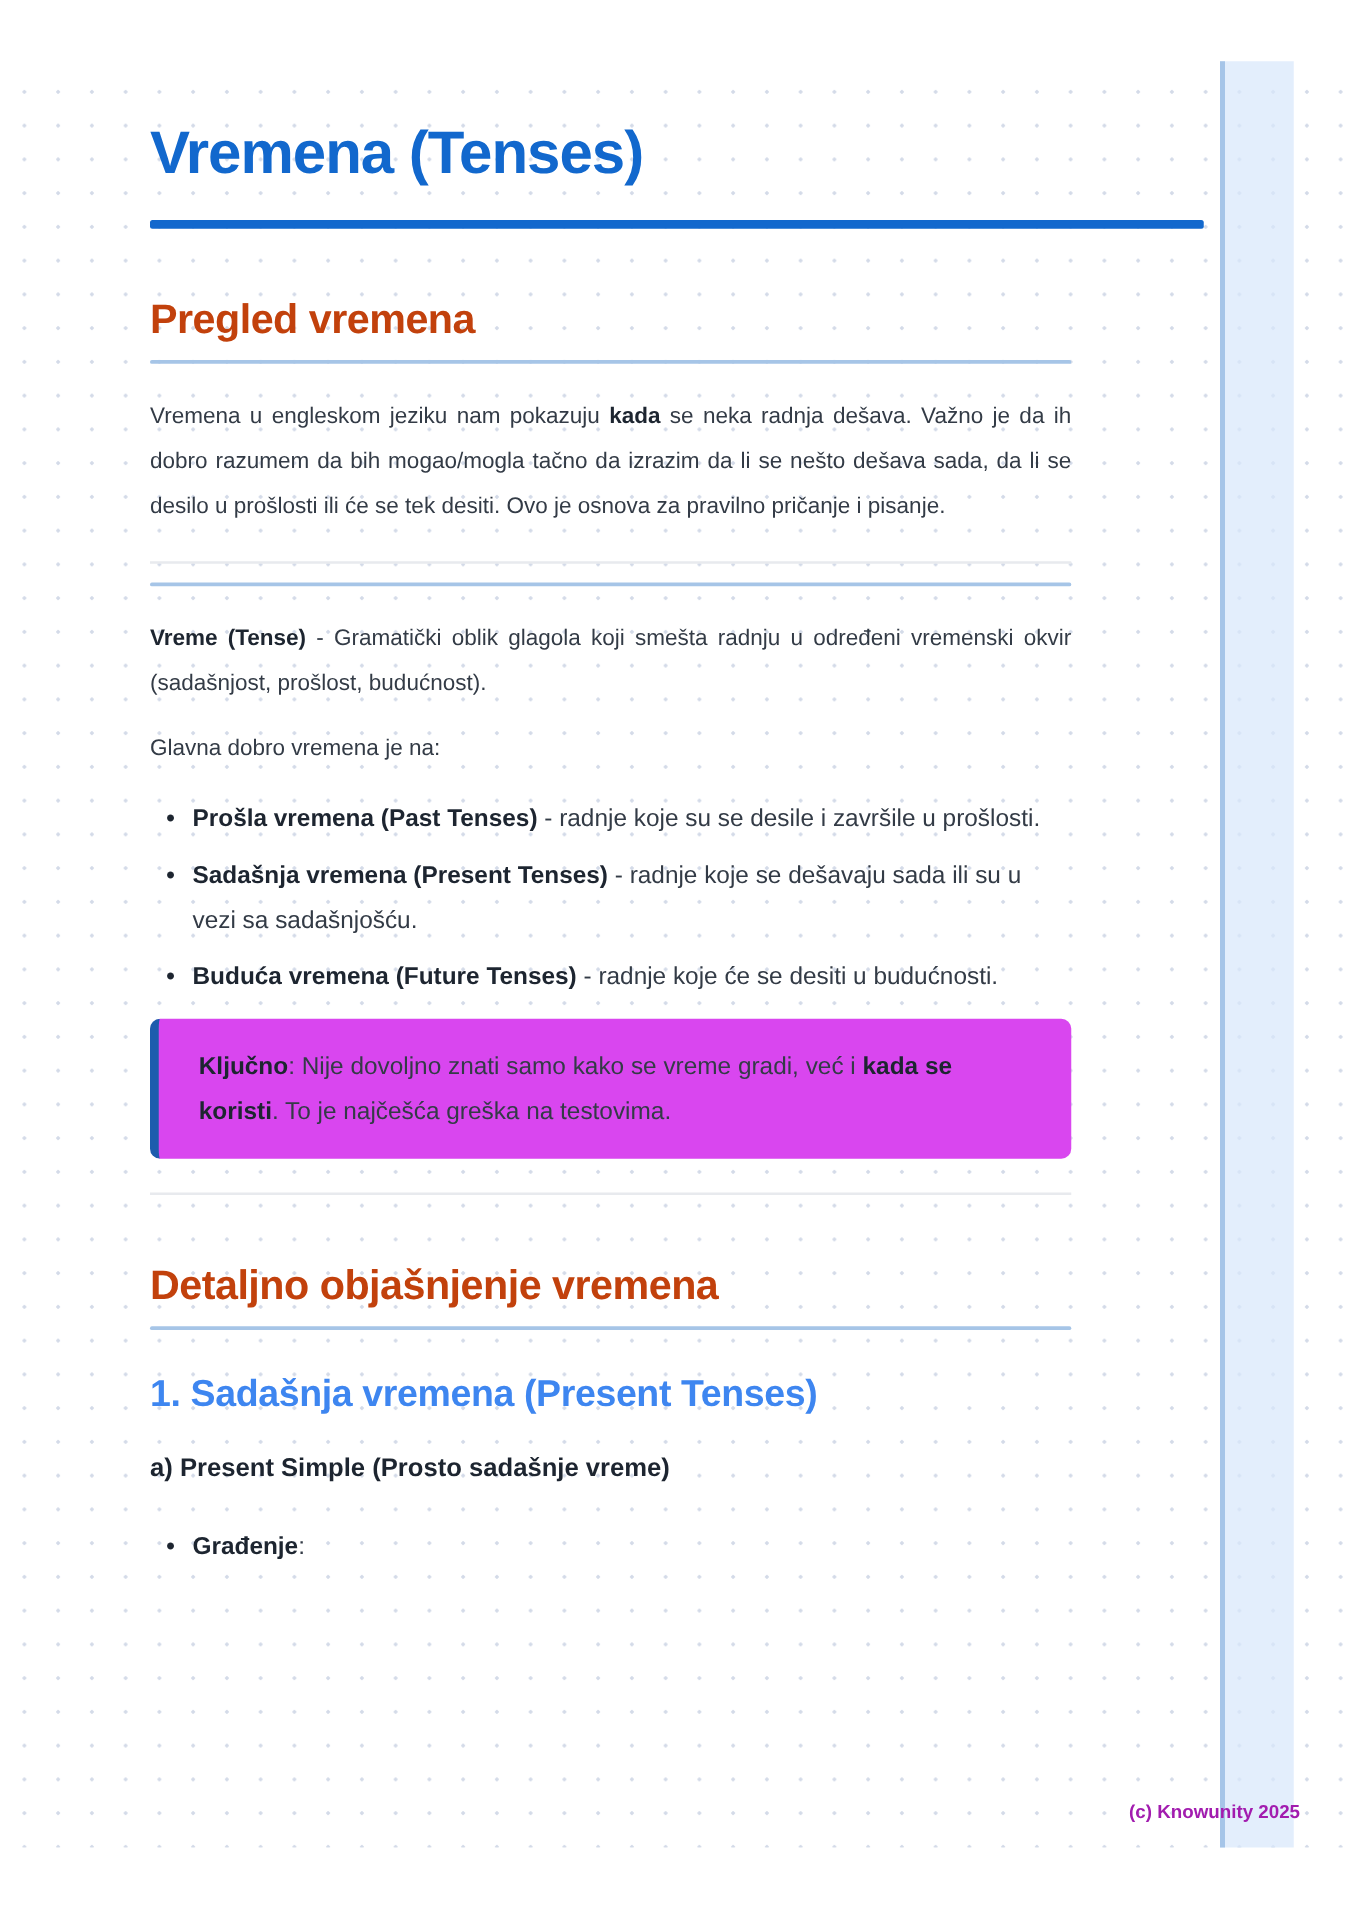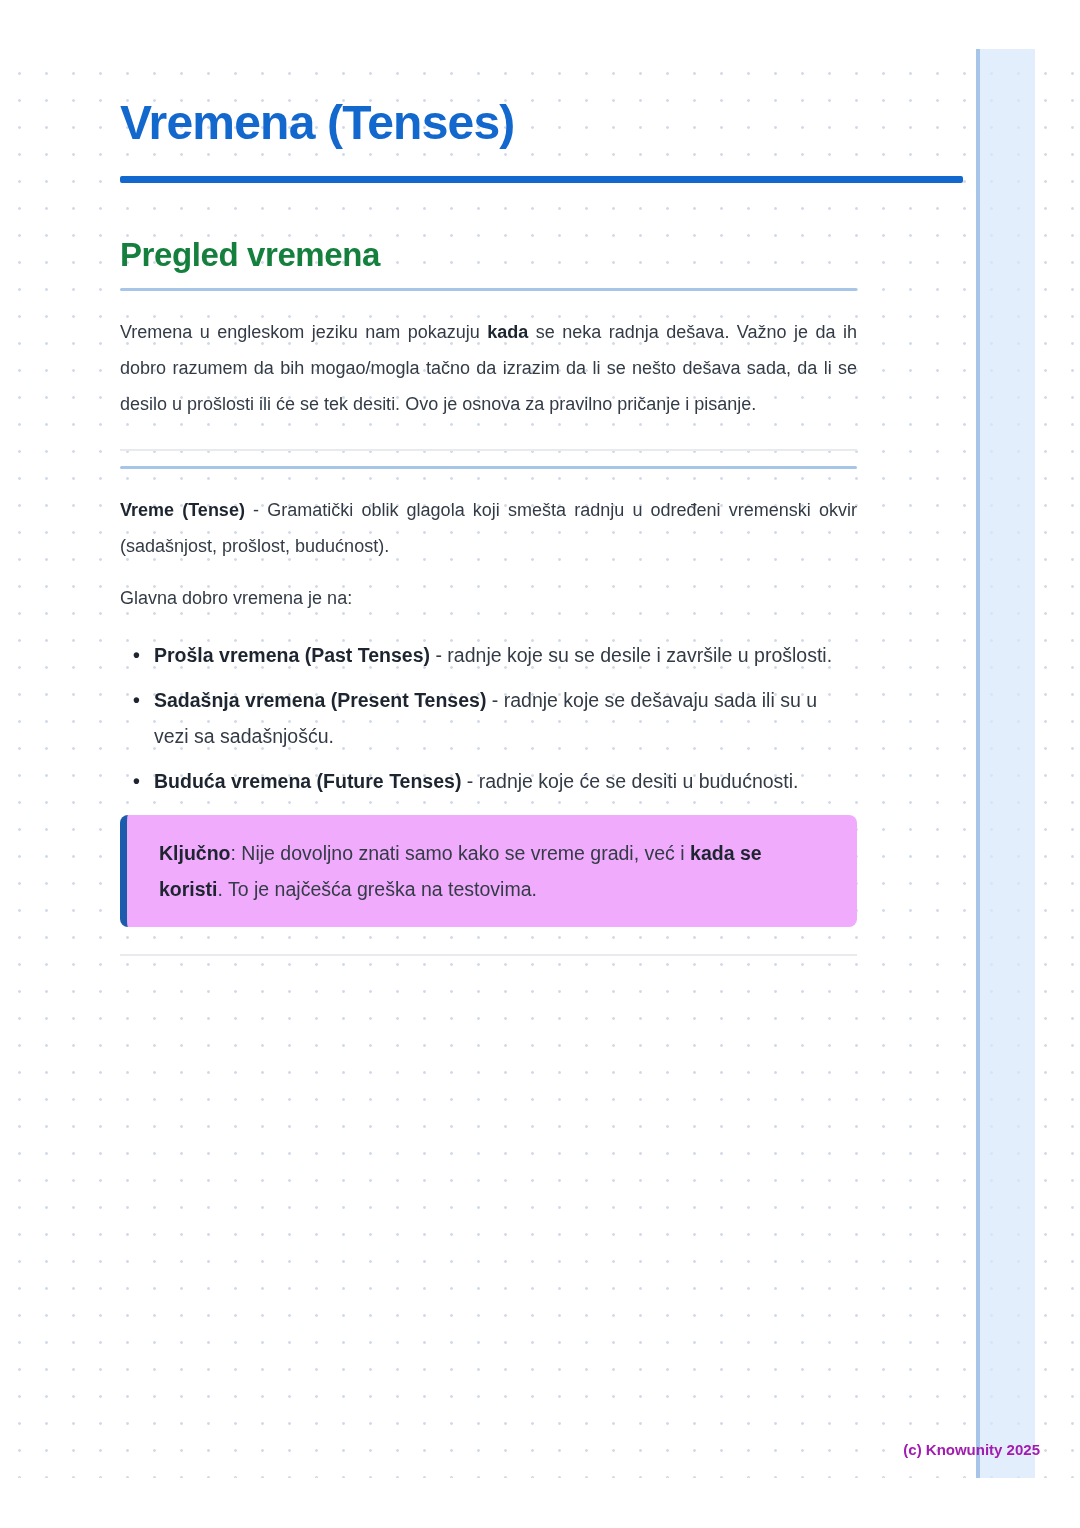--- a/index.html
+++ b/index.html
@@ -59,21 +59,21 @@
     background: #1268cd;
     border-radius: 2px;
     margin-top: 26px;
   }
   h2 {
     margin: 53px 0 0 0;
     font-size: 33px;
     line-height: 37px;
     font-weight: bold;
     letter-spacing: -0.4px;
-    color: #15803d;
+    color: #c2410c;
   }
   .h2-rule {
     height: 3px;
     background: #a6c5e7;
     border-radius: 2px;
     margin-top: 15px;
   }
   p.body {
     margin: 23px 0 0 0;
     font-size: 18px;
@@ -105,21 +105,21 @@
     content: "\2022";
     position: absolute;
     left: 13px;
     top: 0;
     color: #1d2530;
     font-weight: bold;
   }
   .callout {
     margin-top: 16px;
     box-sizing: border-box;
-    background: #f0abfc;
+    background: #d946ef;
     border-left: 7px solid #1d5cad;
     border-radius: 8px;
     padding: 20px 30px 20px 32px;
   }
   .callout p {
     margin: 0;
     font-size: 19.5px;
     line-height: 36px;
     color: #333b46;
   }
@@ -179,17 +179,26 @@
         <li><strong>Buduća vremena (Future Tenses)</strong><span> - radnje koje će se desiti u budućnosti.</span></li>
       </ul>
 
       <div class="callout">
         <p><strong>Ključno</strong><span>: Nije dovoljno znati samo kako se vreme gradi, već i </span><strong>kada se koristi</strong><span>. To je najčešća greška na testovima.</span></p>
       </div>
 
       <hr class="divider">
     </section>
 
+    <section>
+      <h2>Detaljno objašnjenje vremena</h2>
+      <div class="h2-rule"></div>
+      <h3>1. Sadašnja vremena (Present Tenses)</h3>
+      <h4>a) Present Simple (Prosto sadašnje vreme)</h4>
+      <ul class="bullets last">
+        <li><strong>Građenje</strong><span>:</span></li>
+      </ul>
+    </section>
 
   </main>
 
   <div class="footer">(c) Knowunity 2025</div>
 </div>
 
 </body></html>

